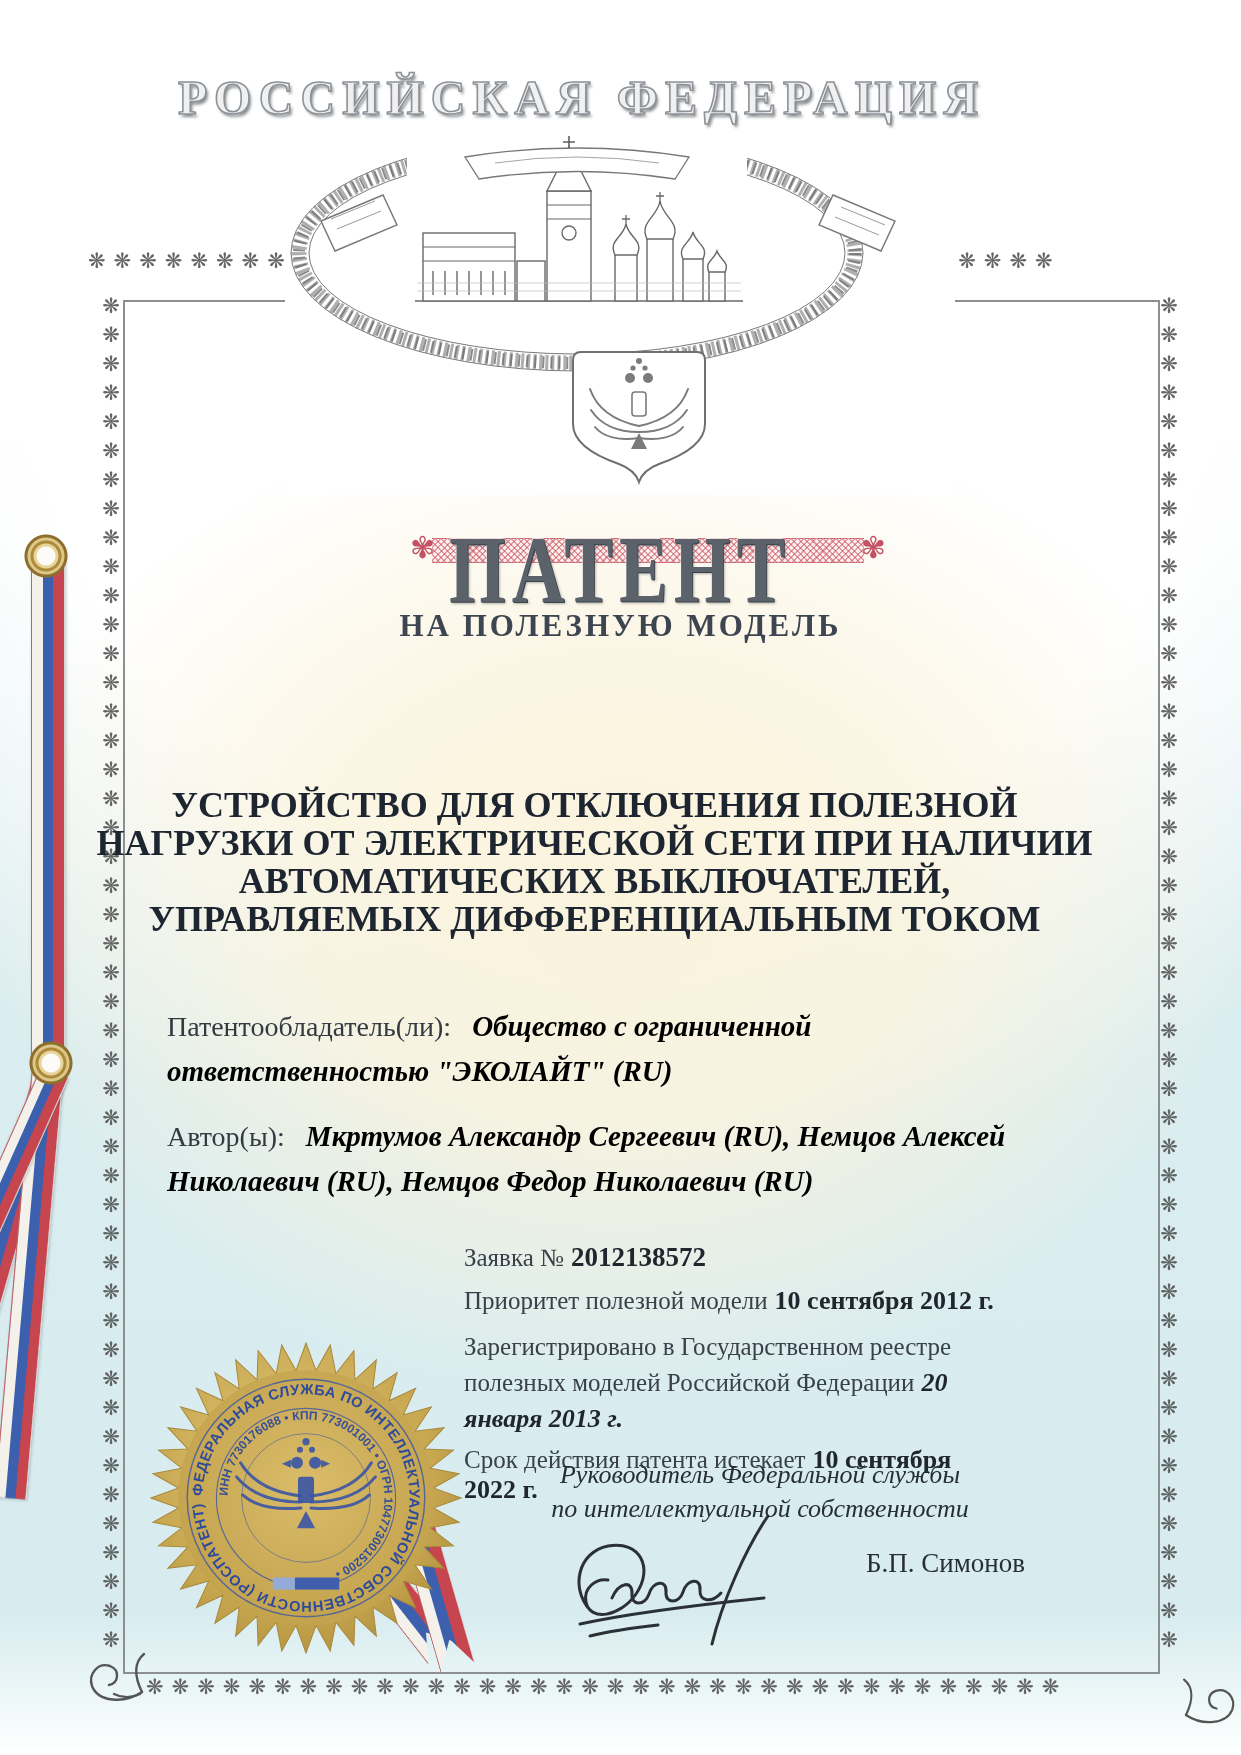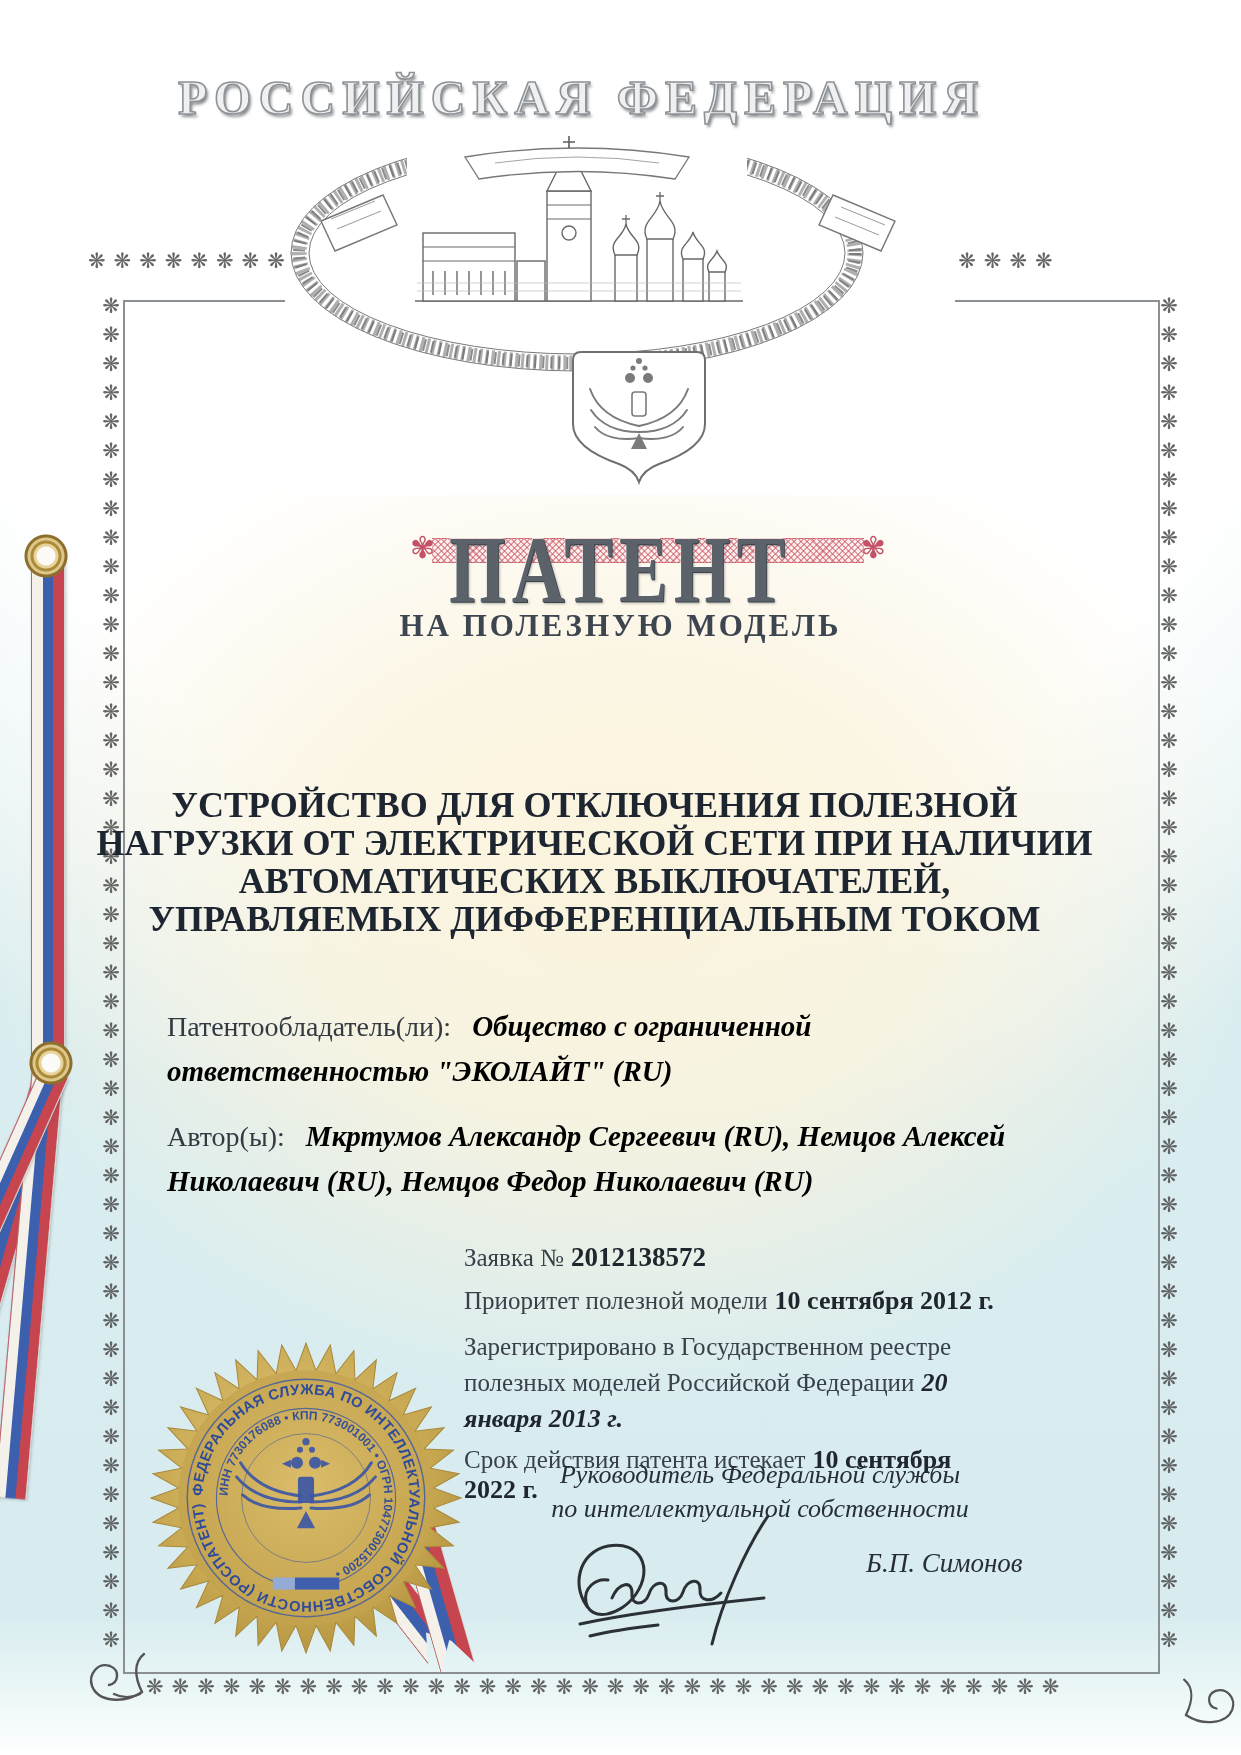--- a/index.html
+++ b/index.html
@@ -70,21 +70,21 @@
   .authors{left:167px;top:1114px;width:840px;}
   .details{position:absolute;z-index:5;left:464px;top:1242px;width:545px;font-size:25px;color:#39404a;line-height:30px;}
   .details .row{margin-bottom:13px;}
   .details .row.reg{line-height:36px;margin-bottom:8px;}
   .details .val{font-weight:700;font-size:26px;color:#20262e;}
   .details .val.num{font-size:27px;}
   .details .val.it{font-style:italic;}
   .details .lbl{margin-right:7px;}
   .officer{position:absolute;z-index:5;left:545px;top:1458px;width:430px;text-align:center;
       font-style:italic;font-size:26px;line-height:34px;color:#272e38;}
-  .signame{position:absolute;z-index:5;left:866px;top:1548px;font-style:italic;font-size:27px;color:#272e38;}
+  .signame{position:absolute;z-index:5;left:866px;top:1548px;font-size:27px;color:#272e38;}
   .sig{position:absolute;z-index:5;left:556px;top:1510px;}
   
   .seal{position:absolute;z-index:4;left:150px;top:1342px;}
   .sealTxtO{font-family:"Liberation Sans",sans-serif;font-weight:700;font-size:14.5px;fill:#2e4b9b;letter-spacing:.5px;}
   .sealTxtI{font-family:"Liberation Sans",sans-serif;font-weight:700;font-size:12px;fill:#2e4b9b;opacity:.95;}
 </style>
 </head>
 <body>
 
 <div class="page">

